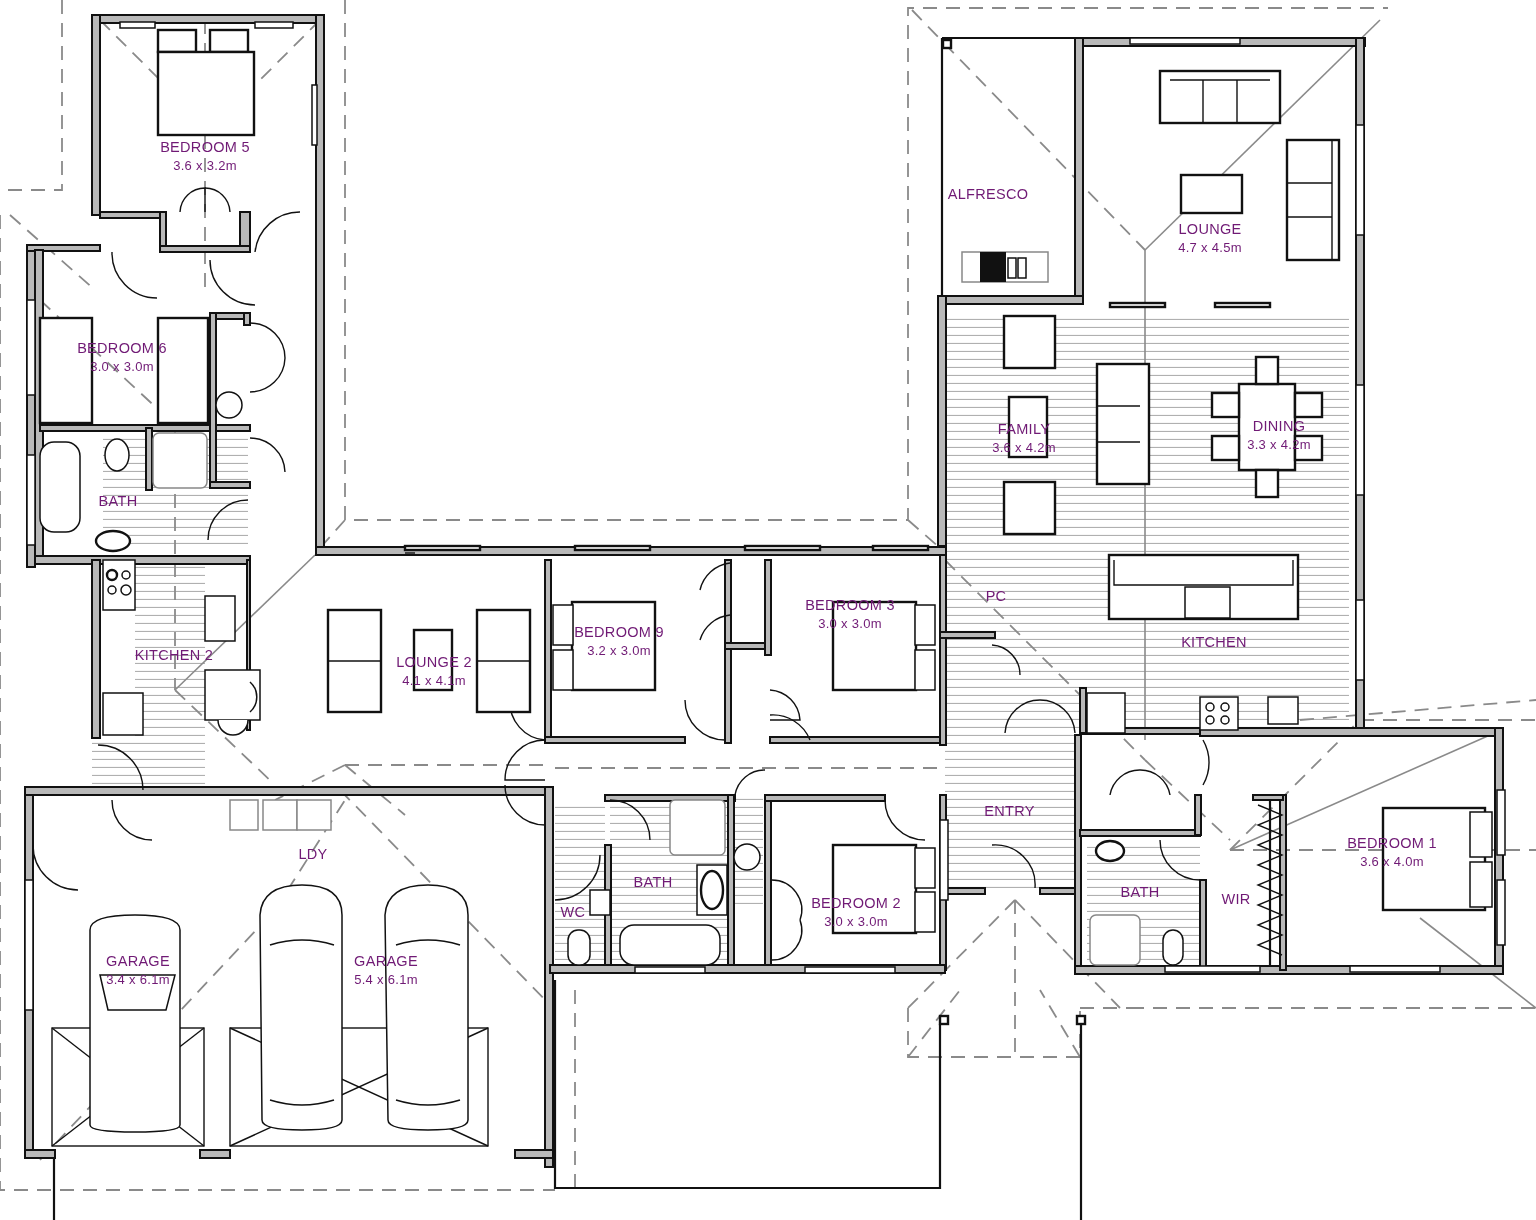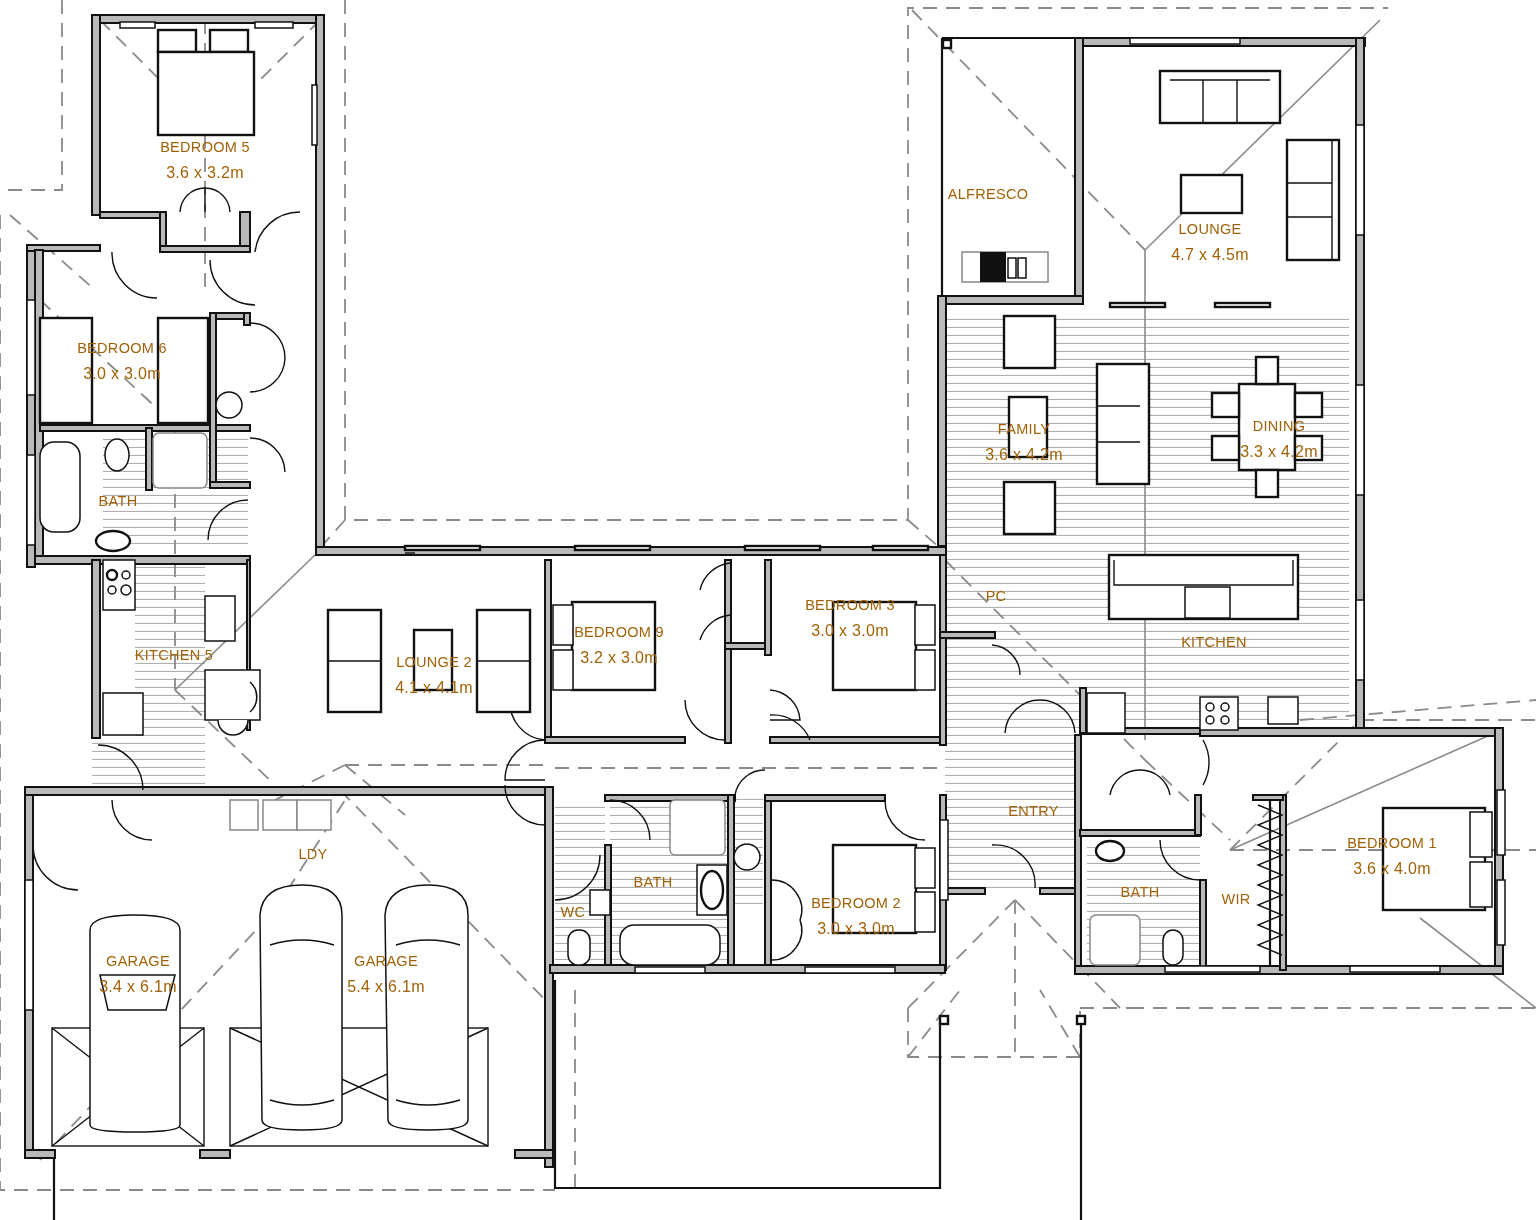--- a/index.html
+++ b/index.html
@@ -8,23 +8,23 @@
   .wall { fill: #b9b9b9; stroke: #111; stroke-width: 2; }
   .wall-line { stroke: #111; stroke-width: 2.2; fill: none; }
   .thin { stroke: #111; stroke-width: 1.4; fill: none; }
   .furn { stroke: #111; stroke-width: 2.4; fill: #fff; }
   .furn-thin { stroke: #111; stroke-width: 1.5; fill: #fff; }
   .grey-furn { stroke: #888; stroke-width: 1.5; fill: #fff; }
   .roof { stroke: #8a8a8a; stroke-width: 1.8; fill: none; stroke-dasharray: 14 9; }
   .ridge { stroke: #8a8a8a; stroke-width: 1.6; fill: none; }
   .door { stroke: #111; stroke-width: 1.4; fill: none; }
   .tile { fill: url(#tiles); }
-  .label { position: absolute; color: #a16207; font-size: 14px; letter-spacing: 0.3px; text-align: center; white-space: nowrap; transform: translateX(-50%); line-height: 1; }
+  .label { position: absolute; color: #701a75; font-size: 14px; letter-spacing: 0.3px; text-align: center; white-space: nowrap; transform: translateX(-50%); line-height: 1; }
   .label .name { display: block; font-size: 14.5px; }
-  .label .dim { display: block; font-size: 16px; margin-top: 10px; }
+  .label .dim { display: block; font-size: 13px; margin-top: 4px; }
 </style>
 </head>
 <body>
 
 <svg id="plan" viewBox="0 0 1536 1220" xmlns="http://www.w3.org/2000/svg">
   <defs>
     <pattern id="tiles" patternUnits="userSpaceOnUse" width="10" height="8">
       <rect width="10" height="8" fill="#ffffff"></rect>
       <line x1="0" y1="7.5" x2="10" y2="7.5" stroke="#b0b0b0" stroke-width="1.2"></line>
     </pattern>
@@ -362,21 +362,21 @@
   <span class="dim">3.6 x 3.2m</span>
 </div>
 <div class="label" style="left:122px; top:341px;">
   <span class="name">BEDROOM 6</span>
   <span class="dim">3.0 x 3.0m</span>
 </div>
 <div class="label" style="left:118px; top:494px;">
   <span class="name">BATH</span>
 </div>
 <div class="label" style="left:174px; top:648px;">
-  <span class="name">KITCHEN 5</span>
+  <span class="name">KITCHEN 2</span>
 </div>
 <div class="label" style="left:434px; top:655px;">
   <span class="name">LOUNGE 2</span>
   <span class="dim">4.1 x 4.1m</span>
 </div>
 <div class="label" style="left:619px; top:625px;">
   <span class="name">BEDROOM 9</span>
   <span class="dim">3.2 x 3.0m</span>
 </div>
 <div class="label" style="left:850px; top:598px;">
@@ -397,21 +397,21 @@
 <div class="label" style="left:1279px; top:419px;">
   <span class="name">DINING</span>
   <span class="dim">3.3 x 4.2m</span>
 </div>
 <div class="label" style="left:972px; top:589px;padding-left:48px;">
   <span class="name">PC</span>
 </div>
 <div class="label" style="left:1214px; top:635px;">
   <span class="name">KITCHEN</span>
 </div>
-<div class="label" style="left:1030px; top:804px;padding-left:7px;">
+<div class="label" style="left:1006px; top:804px;padding-left:7px;">
   <span class="name">ENTRY</span>
 </div>
 <div class="label" style="left:856px; top:896px;">
   <span class="name">BEDROOM 2</span>
   <span class="dim">3.0 x 3.0m</span>
 </div>
 <div class="label" style="left:653px; top:875px;">
   <span class="name">BATH</span>
 </div>
 <div class="label" style="left:573px; top:905px;">

